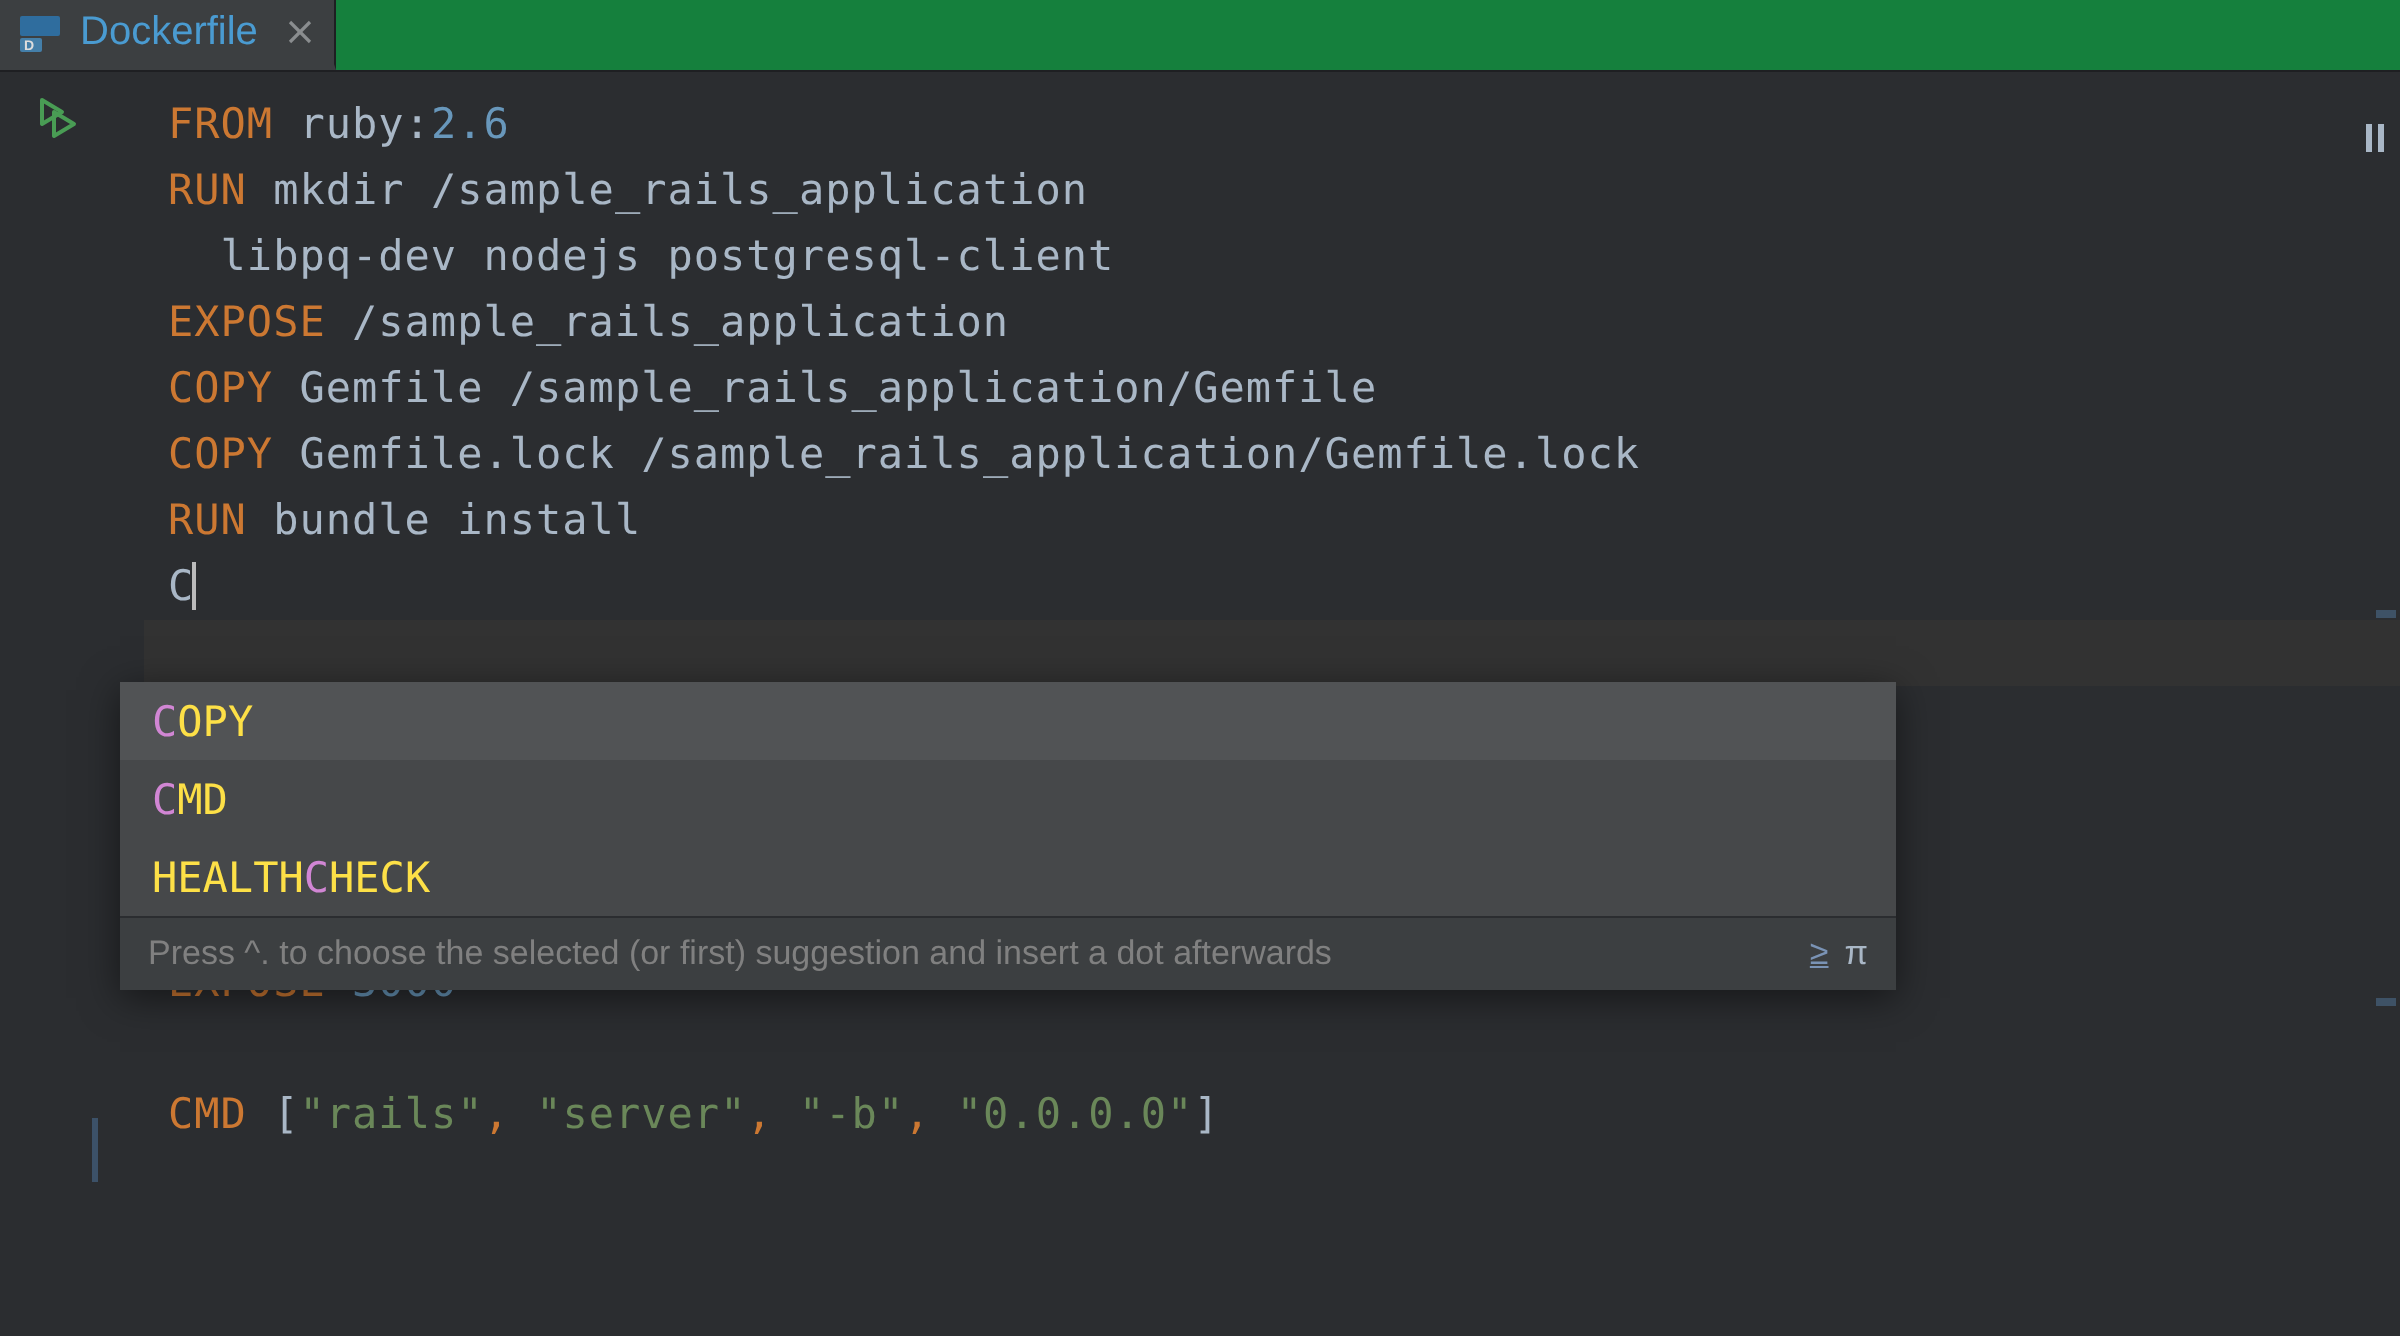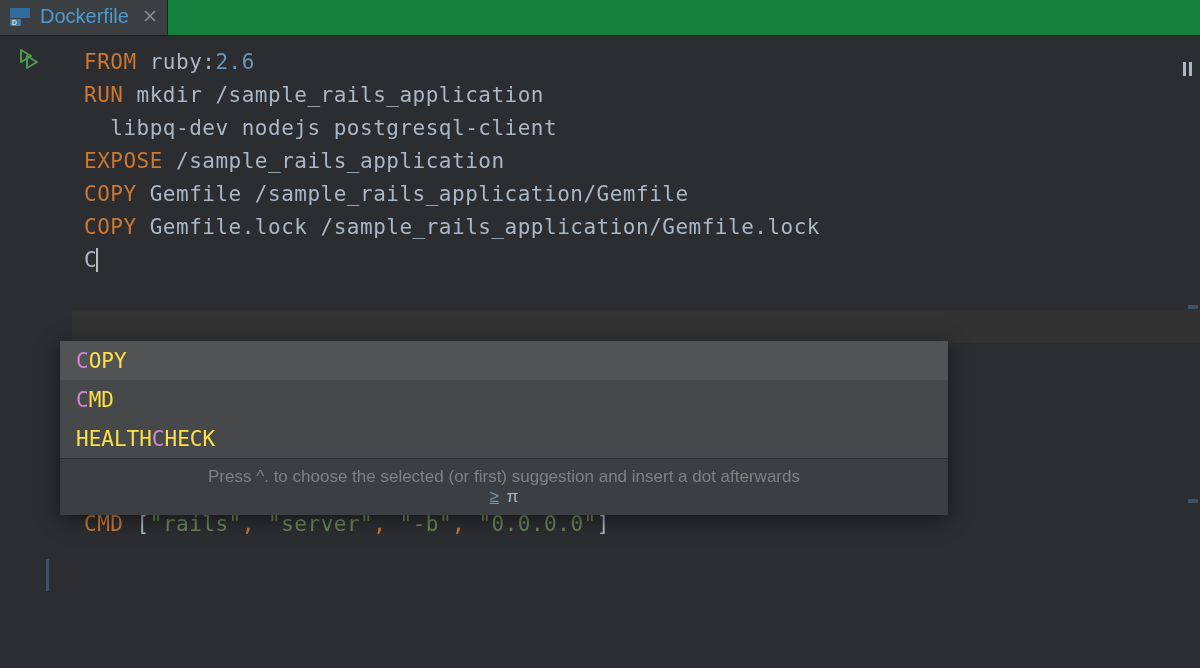--- a/index.html
+++ b/index.html
@@ -131,21 +131,20 @@
 .ac-hint {
   padding: 8px 14px;
   background: #3c3f41;
   color: #808080;
   font-family: -apple-system, 'Segoe UI', sans-serif;
   font-size: 17px;
   display: flex;
   align-items: center;
   justify-content: space-between;
   border-top: 1px solid #2b2d30;
-  flex-direction: column;
 }
 .ac-hint-icons {
   display: flex;
   gap: 8px;
   align-items: center;
 }
 .right-markers {
   position: absolute;
   right: 2px;
   top: 48px;
@@ -215,20 +214,21 @@
     <div class="code-line"><span class="kw-run">RUN</span><span class="str-txt"> mkdir /sample_rails_application</span></div>
 
     <div class="code-line"><span class="str-txt">  libpq-dev nodejs postgresql-client</span></div>
 
     <div class="code-line"><span class="kw-workdir">EXPOSE</span><span class="str-txt"> /sample_rails_application</span></div>
 
     <div class="code-line"><span class="kw-copy">COPY</span><span class="str-txt"> Gemfile /sample_rails_application/Gemfile</span></div>
 
     <div class="code-line"><span class="kw-copy">COPY</span><span class="str-txt"> Gemfile.lock /sample_rails_application/Gemfile.lock</span></div>
 
+    <div class="code-line"><span class="kw-run">RUN</span><span class="str-txt"> bundle install</span></div>
 
     <div class="code-line"><span class="typed-char">C</span><span class="cursor"></span></div>
 
     <div class="code-line"></div>
     <div class="code-line"></div>
     <div class="code-line"></div>
     <div class="code-line"></div>
     <div class="code-line"></div>
 
     <div class="code-line"><span class="kw-expose">EXPOSE</span><span> </span><span class="str-num">3000</span></div>

